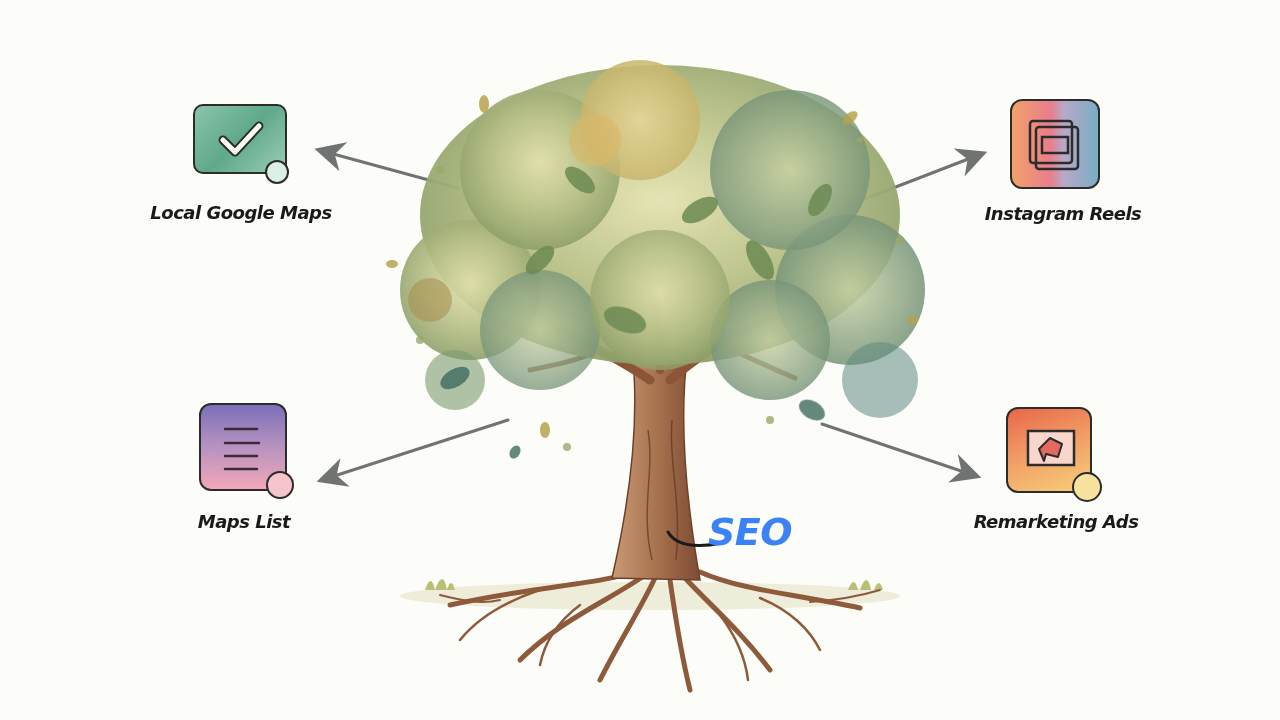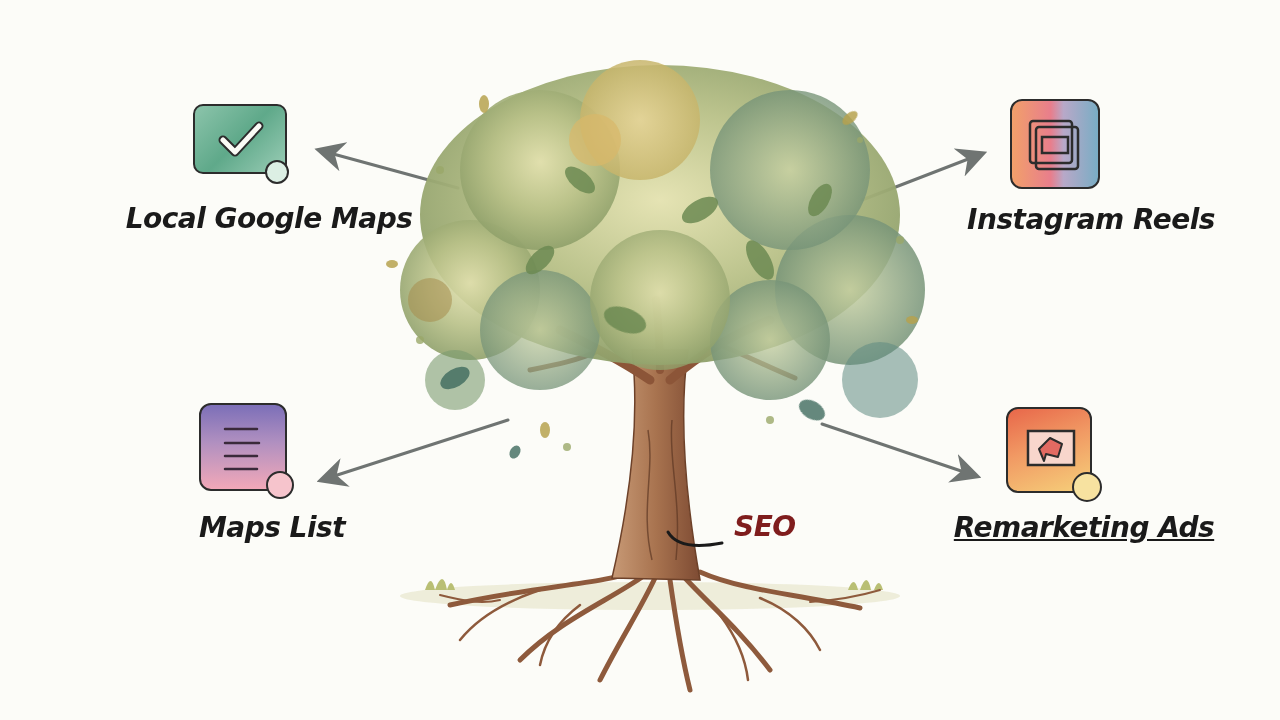--- a/index.html
+++ b/index.html
@@ -16,28 +16,27 @@
     border:2.5px solid #2c2c2c; border-radius:12px; box-sizing:border-box;
   }
   .icon-box.wide { width:94px; height:70px; border-radius:10px; }
   .badge {
     position:absolute; width:24px; height:24px; border-radius:50%;
     border:2.5px solid #2c2c2c; box-sizing:border-box;
   }
   .label {
     position:absolute; white-space:nowrap;
     font-family:"DejaVu Sans", sans-serif; font-style:italic; font-weight:bold;
-    font-size:28px; color:#1a1a1a; letter-spacing:-0.5px;
+    font-size:18px; color:#1a1a1a; letter-spacing:-0.5px;
     transform:translateX(-50%);
-    margin-left:28px;
   }
   .seo-label {
-    position:absolute; left:734px; top:510px;
+    position:absolute; left:708px; top:510px;
     font-family:"DejaVu Sans", sans-serif; font-style:italic; font-weight:bold;
-    font-size:28px; color:#7f1d1d; letter-spacing:-0.5px;
+    font-size:38px; color:#3b82f6; letter-spacing:-0.5px;
   }
 </style>
 </head>
 <body>
 
 <div class="stage">
 
   <svg class="art" width="1280" height="720" viewBox="0 0 1280 720">
     <defs>
       <radialGradient id="fol1" cx="50%" cy="45%" r="55%">
@@ -196,16 +195,16 @@
   </div>
 
   <div>
     <div class="icon-box" style="left:1006px;top:407px;width:86px;height:86px;background:linear-gradient(160deg,#e8674a 0%,#f19a64 45%,#f6d07a 100%);">
       <svg width="86" height="86" viewBox="0 0 86 86" style="position:absolute;left:-2px;top:-2px;">
         <rect x="22" y="24" width="46" height="34" fill="#f8d6cc" stroke="#2c2c2c" stroke-width="2.5"></rect>
         <path d="M33,42 L44,31 L56,37 L52,50 L40,47 L38,54 Z" fill="#e26a62" stroke="#2c2c2c" stroke-width="2" stroke-linejoin="round"></path>
       </svg>
     </div>
     <div class="badge" style="left:1072px;top:472px;width:30px;height:30px;background:#f7e2a0;"></div>
-    <div class="label" style="left:1056px;top:511px;text-decoration:underline;">Remarketing Ads</div>
+    <div class="label" style="left:1056px;top:511px;">Remarketing Ads</div>
   </div>
 
 </div>
 
 </body></html>

